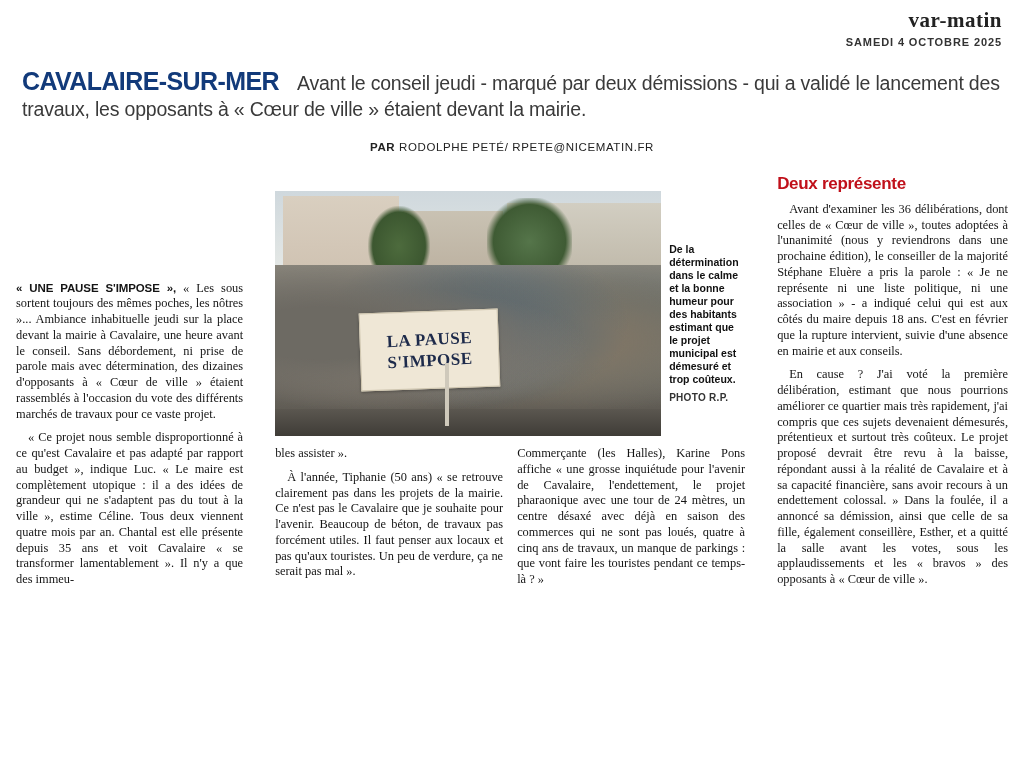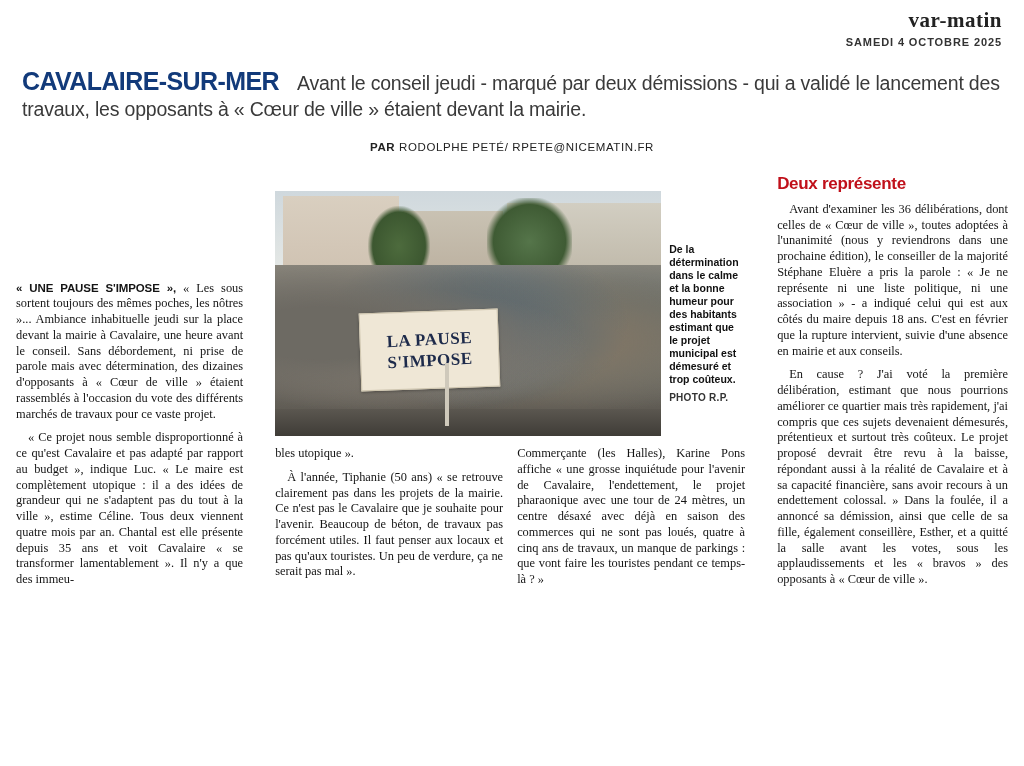--- a/index.html
+++ b/index.html
@@ -281,21 +281,21 @@
           <div class="pole"></div>
         </div>
         <div class="photo-caption">
           <span>De la détermination dans le calme et la bonne humeur pour des habitants estimant que le projet municipal est démesuré et trop coûteux.</span>
           <div class="photo-credit">PHOTO R.P.</div>
         </div>
       </div>
 
       <div class="mid-lower">
         <div class="col sub">
-          <p class="noind">bles utopique ».</p>
+          <p class="noind">bles assister ».</p>
           <p>À l'année, Tiphanie (50 ans) « se retrouve clairement pas dans les projets de la mairie. Ce n'est pas le Cavalaire que je souhaite pour l'avenir. Beaucoup de béton, de travaux pas forcément utiles. Il faut penser aux locaux et pas qu'aux touristes. Un peu de verdure, ça ne serait pas mal ».</p>
         </div>
         <div class="col sub">
           <p class="noind">Commerçante (les Halles), Karine Pons affiche « une grosse inquiétude pour l'avenir de Cavalaire, l'endettement, le projet pharaonique avec une tour de 24 mètres, un centre désaxé avec déjà en saison des commerces qui ne sont pas loués, quatre à cinq ans de travaux, un manque de parkings : que vont faire les touristes pendant ce temps-là ? »</p>
         </div>
       </div>
 
     </div>
 
     <div class="col col-4">

